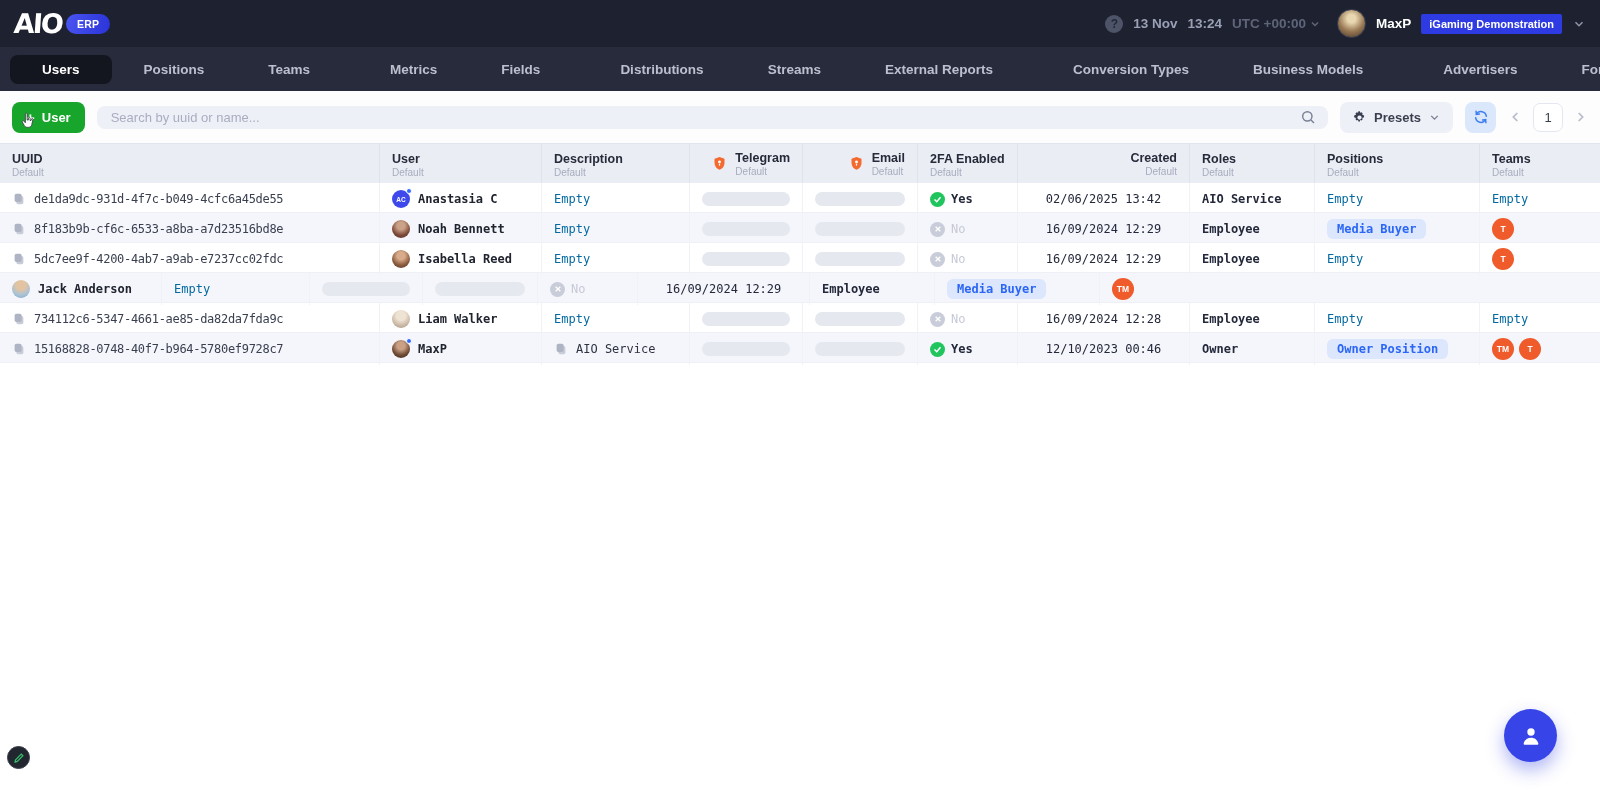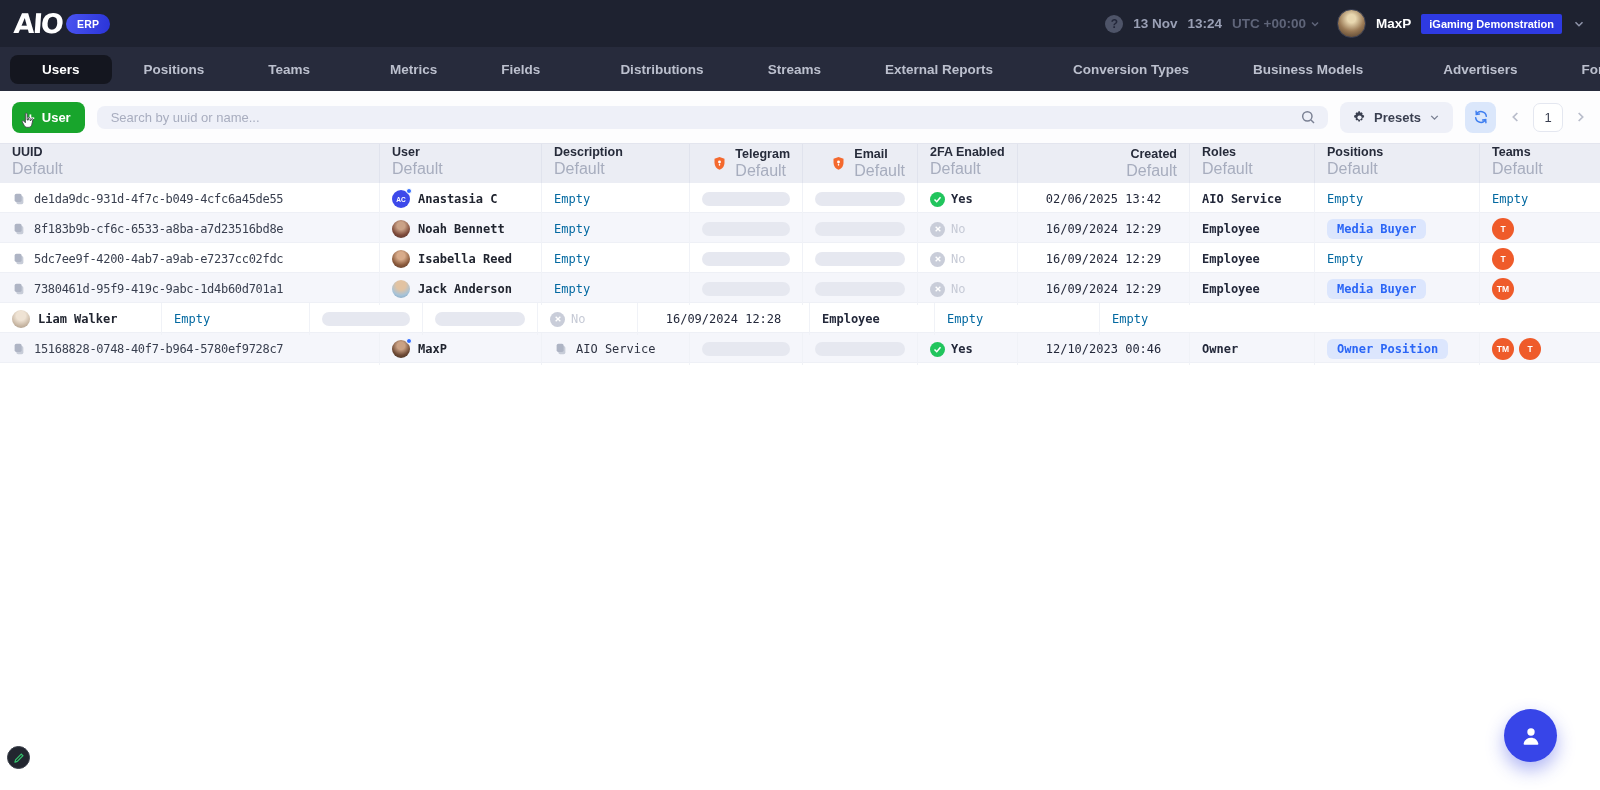--- a/index.html
+++ b/index.html
@@ -42,21 +42,21 @@
   .btn-refresh { width:31px; height:31px; border-radius:8px; background:#dbe7fb; display:flex; align-items:center; justify-content:center; cursor:pointer; }
   .pager { display:flex; align-items:center; gap:9px; }
   .pg-arrow { cursor:pointer; display:flex; }
   .pg-num { min-width:30px; height:29px; background:#fff; border:1px solid #e4e7f0; border-radius:7px; display:flex; align-items:center; justify-content:center; font-size:13px; color:#3a3f50; cursor:text; }
 
   
   .thead { display:flex; background:#ebedf4; height:40px; border-top:1px solid #e3e5ee; }
   .th { padding:5px 12px; display:flex; flex-direction:column; justify-content:flex-end; border-right:1px solid #e0e3ed; cursor:pointer; }
   .th:last-child { border-right:none; }
   .th-title { font-size:12.5px; font-weight:700; color:#262b3a; white-space:nowrap; }
-  .th-sub { font-size:16px; color:#a7adbe; margin-top:1px; }
+  .th-sub { font-size:10px; color:#a7adbe; margin-top:1px; }
   .th.with-icon { flex-direction:row; align-items:center; gap:8px; }
   .th.right { align-items:flex-end; text-align:right; }
   .th .stack { display:flex; flex-direction:column; justify-content:center; }
 
   .trow { display:flex; height:30px; border-bottom:1px solid #eef0f6; background:#fff; font-family:"DejaVu Sans Mono", monospace; font-size:12px; color:#2e3342; cursor:pointer; }
   .trow.alt { background:#f5f6fb; }
   .td { display:flex; align-items:center; padding:16px 12px; border-right:1px solid #f0f2f7; overflow:hidden; white-space:nowrap; }
   .td:last-child { border-right:none; }
 
   .c-uuid{width:380px} .c-user{width:162px} .c-desc{width:148px} .c-tg{width:113px}
@@ -394,29 +394,20 @@
     </div>
   <div class="td c-pos">
       <span class="empty">Empty</span>
     </div>
   <div class="td c-teams">
       <span class="team-badge">T</span>
     </div>
 </div>
 
 <div class="trow alt">
-  <div class="td c-uuid">
-    <span class="copy-icon">
-        <svg width="14" height="14" viewBox="0 0 16 16">
-          <rect x="5" y="4.5" width="8" height="9.5" rx="2" fill="#c7ccd8"></rect>
-          <rect x="3" y="2" width="8" height="9.5" rx="2" fill="#aeb4c4"></rect>
-        </svg>
-      </span>
-    <span class="uuid-text">7380461d-95f9-419c-9abc-1d4b60d701a1</span>
-  </div>
   <div class="td c-user">
     <span class="user-avatar av-jack"></span>
     <span class="user-name">Jack Anderson</span>
   </div>
   <div class="td c-desc">
       <span class="empty">Empty</span>
     </div>
   <div class="td c-tg">
       <span class="redact"></span>
     </div>
@@ -442,20 +433,29 @@
     </div>
   <div class="td c-pos">
       <span class="pos-pill">Media Buyer</span>
     </div>
   <div class="td c-teams">
       <span class="team-badge">TM</span>
     </div>
 </div>
 
 <div class="trow">
+  <div class="td c-uuid">
+    <span class="copy-icon">
+        <svg width="14" height="14" viewBox="0 0 16 16">
+          <rect x="5" y="4.5" width="8" height="9.5" rx="2" fill="#c7ccd8"></rect>
+          <rect x="3" y="2" width="8" height="9.5" rx="2" fill="#aeb4c4"></rect>
+        </svg>
+      </span>
+    <span class="uuid-text">734112c6-5347-4661-ae85-da82da7fda9c</span>
+  </div>
   <div class="td c-user">
     <span class="user-avatar av-liam"></span>
     <span class="user-name">Liam Walker</span>
   </div>
   <div class="td c-desc">
       <span class="empty">Empty</span>
     </div>
   <div class="td c-tg">
       <span class="redact"></span>
     </div>

